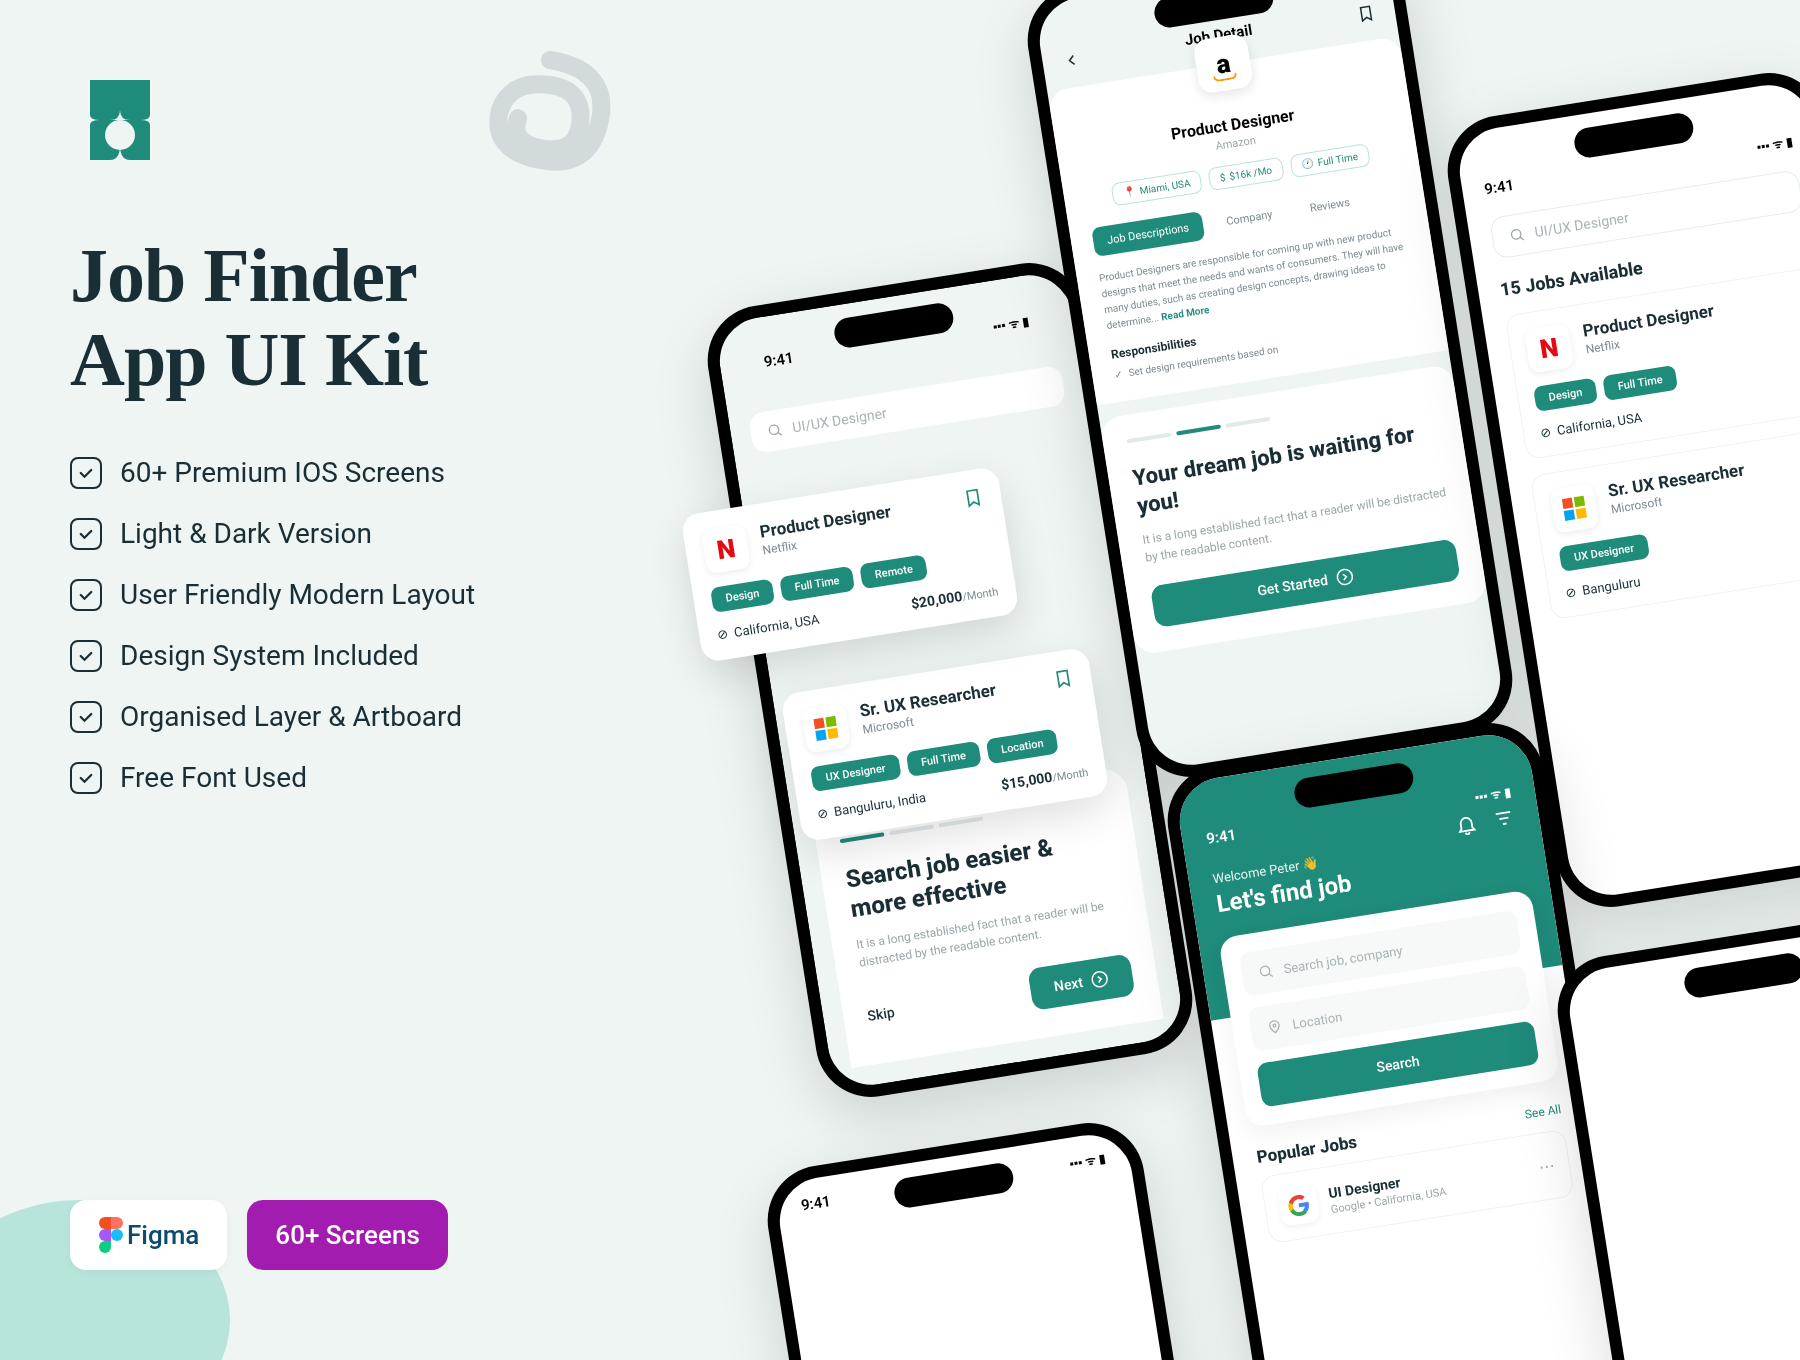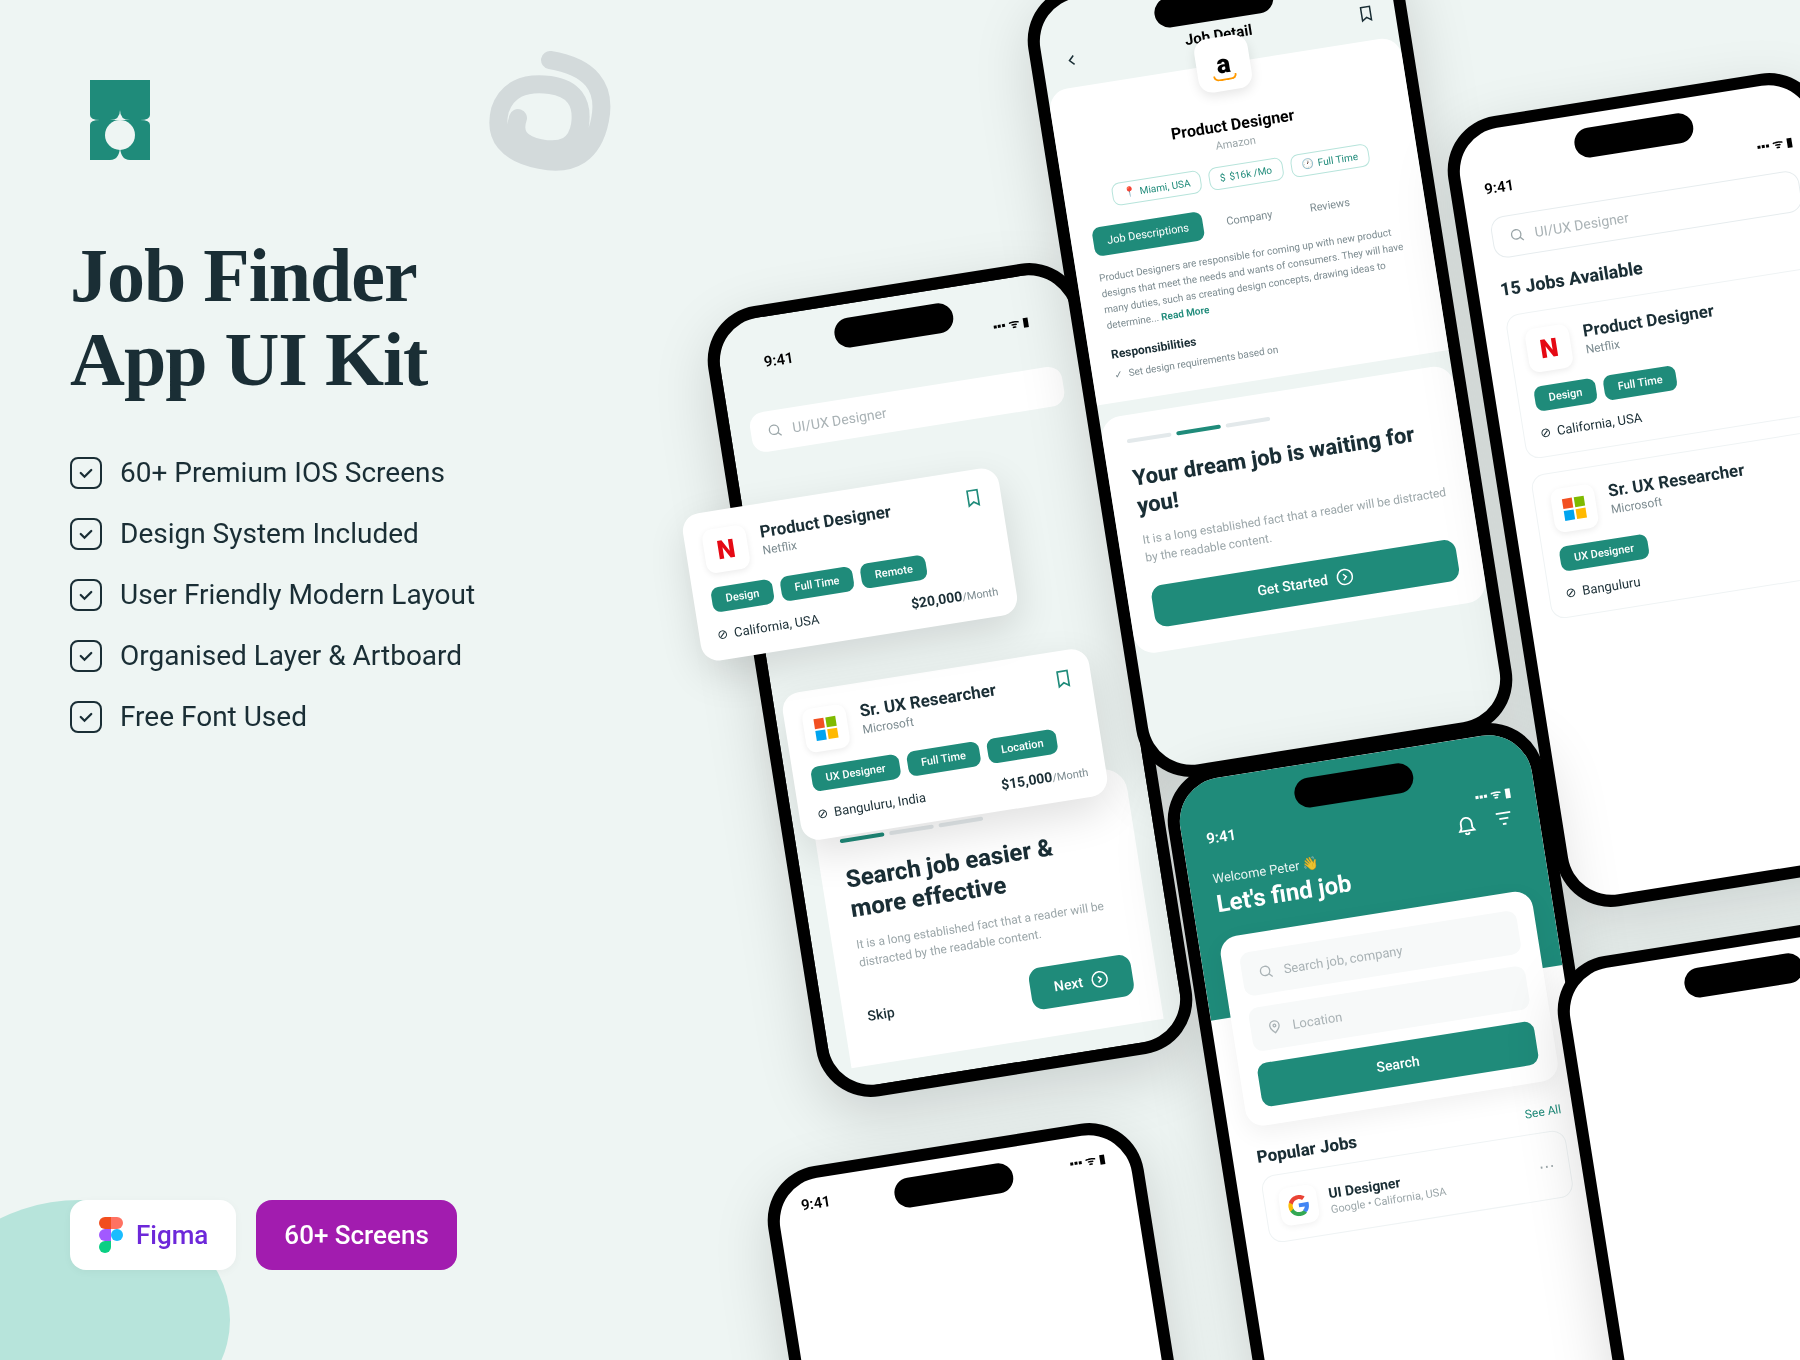--- a/index.html
+++ b/index.html
@@ -66,22 +66,22 @@
   height: 70px;
   border-radius: 16px;
   display: flex;
   align-items: center;
   padding: 0 28px;
   font-size: 26px;
   font-weight: 500;
 }
 .figma-badge {
   background: #fff;
-  color: #6d28d9;
-  gap: 12px;
+  color: #0c4a6e;
+  gap: 3px;
   box-shadow: 0 2px 8px rgba(0,0,0,0.04);
 }
 .screens-badge {
   background: #a21caf;
   color: #fff;
 }
 
 
 .spiral {
   position: absolute;
@@ -303,29 +303,37 @@
             </svg>
           </div>
           <span>60+ Premium IOS Screens</span>
         </li>
       <li>
           <div class="check">
             <svg viewBox="0 0 24 24" fill="none" stroke="#1a2e35" stroke-width="3" stroke-linecap="round">
               <path d="M5 12l5 5L19 8"></path>
             </svg>
           </div>
-          <span>Design System Included</span>
+          <span>Light &amp; Dark Version</span>
         </li>
       <li>
           <div class="check">
             <svg viewBox="0 0 24 24" fill="none" stroke="#1a2e35" stroke-width="3" stroke-linecap="round">
               <path d="M5 12l5 5L19 8"></path>
             </svg>
           </div>
           <span>User Friendly Modern Layout</span>
+        </li>
+      <li>
+          <div class="check">
+            <svg viewBox="0 0 24 24" fill="none" stroke="#1a2e35" stroke-width="3" stroke-linecap="round">
+              <path d="M5 12l5 5L19 8"></path>
+            </svg>
+          </div>
+          <span>Design System Included</span>
         </li>
       <li>
           <div class="check">
             <svg viewBox="0 0 24 24" fill="none" stroke="#1a2e35" stroke-width="3" stroke-linecap="round">
               <path d="M5 12l5 5L19 8"></path>
             </svg>
           </div>
           <span>Organised Layer &amp; Artboard</span>
         </li>
       <li>

